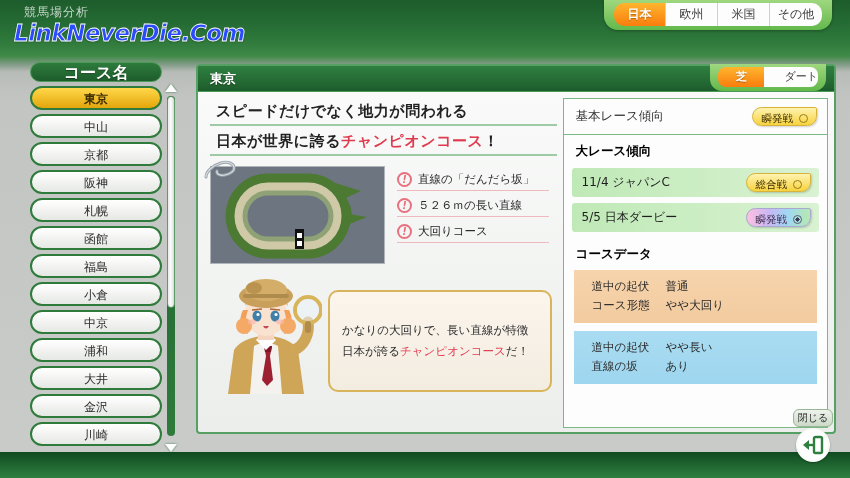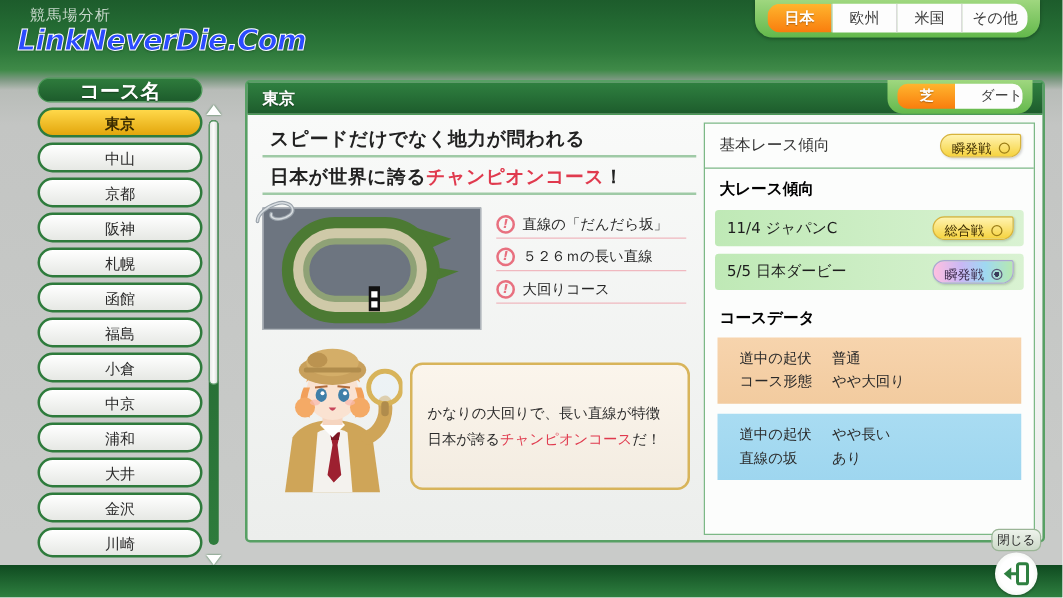--- a/index.html
+++ b/index.html
@@ -231,21 +231,21 @@
   .data-row { display: flex; padding: 2px 0 2px 18px; }
   .data-key { width: 74px; font-size: 11.5px; color: #2a2a2a; }
   .data-val { font-size: 11.5px; color: #2a2a2a; }
 
   
   #footer-bar {
     position: absolute; left: 0; bottom: 0; width: 850px; height: 26px;
     background: linear-gradient(to bottom,#0f4a20,#2f8040);
   }
   #close-button {
-    position: absolute; right: 14px; bottom: 2px;
+    position: absolute; right: 14px; bottom: 16px;
     width: 46px; text-align: center; cursor: pointer;
   }
   #close-label {
     font-size: 10px; color: #2a2a2a;
     background: linear-gradient(to bottom,#eef3ec,#ccd9c8);
     border: 1px solid #9ab596; border-radius: 6px;
     padding: 1px 4px; display: inline-block;
   }
   #close-icon-wrap {
     width: 34px; height: 34px; margin: 1px auto 0 auto;

